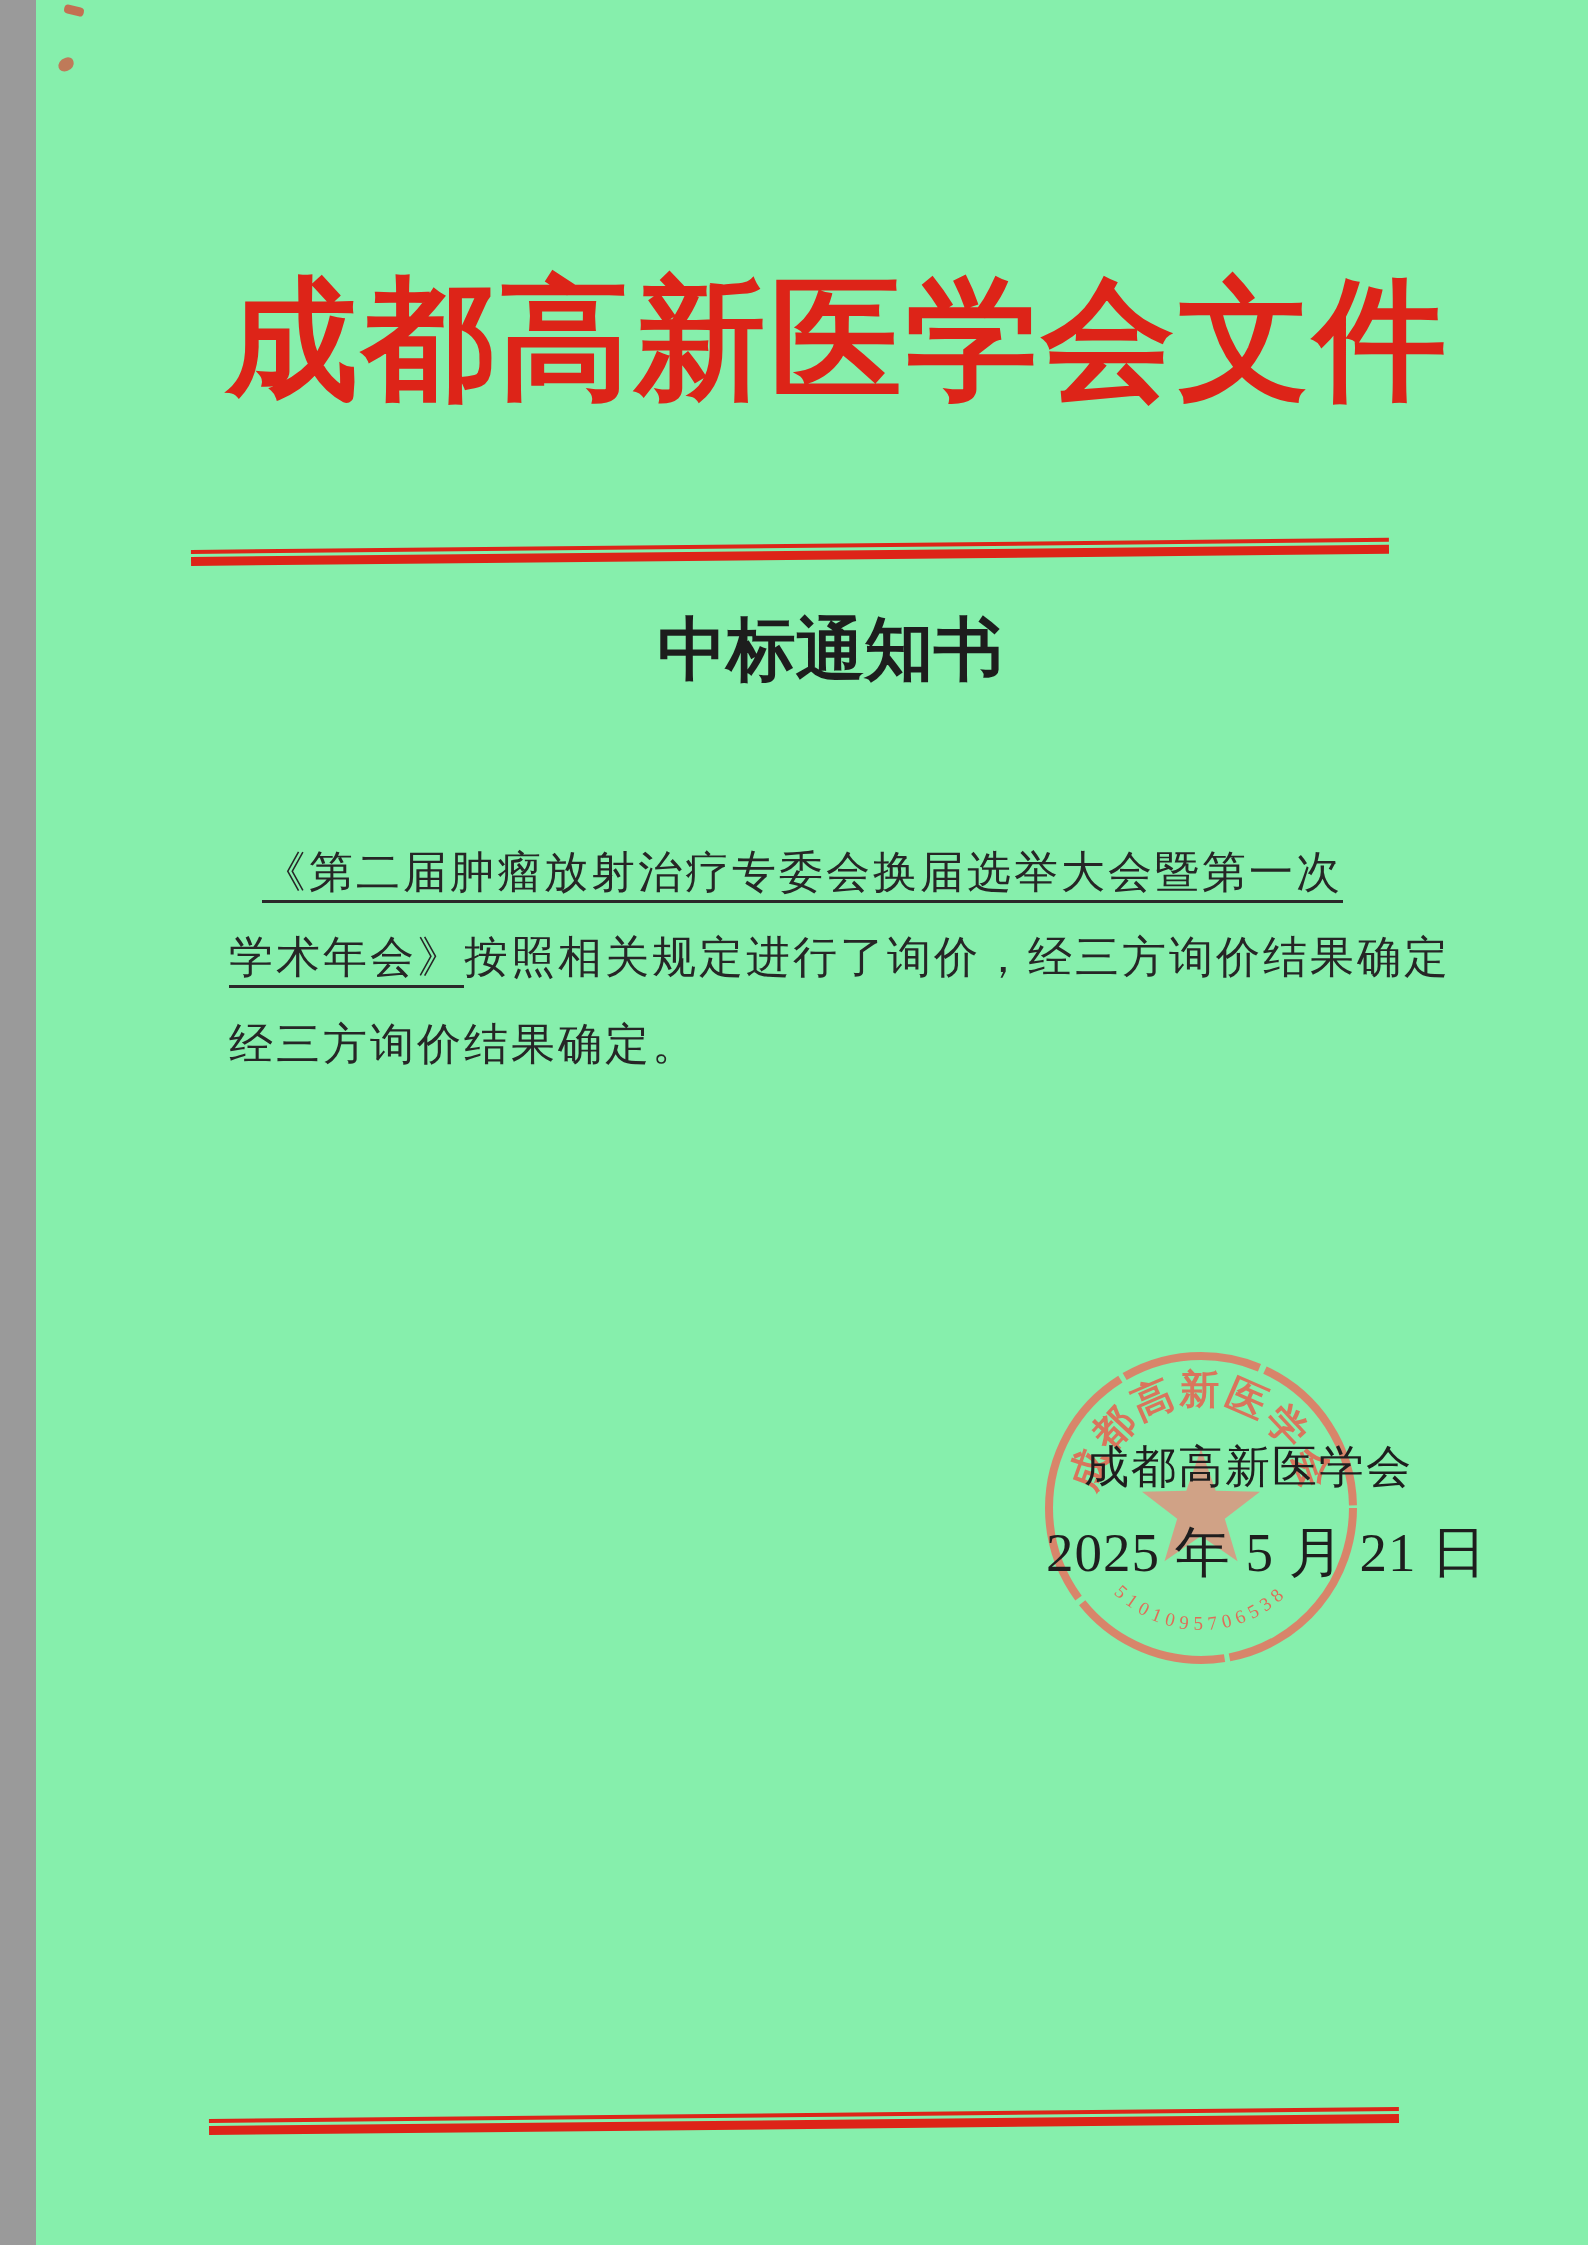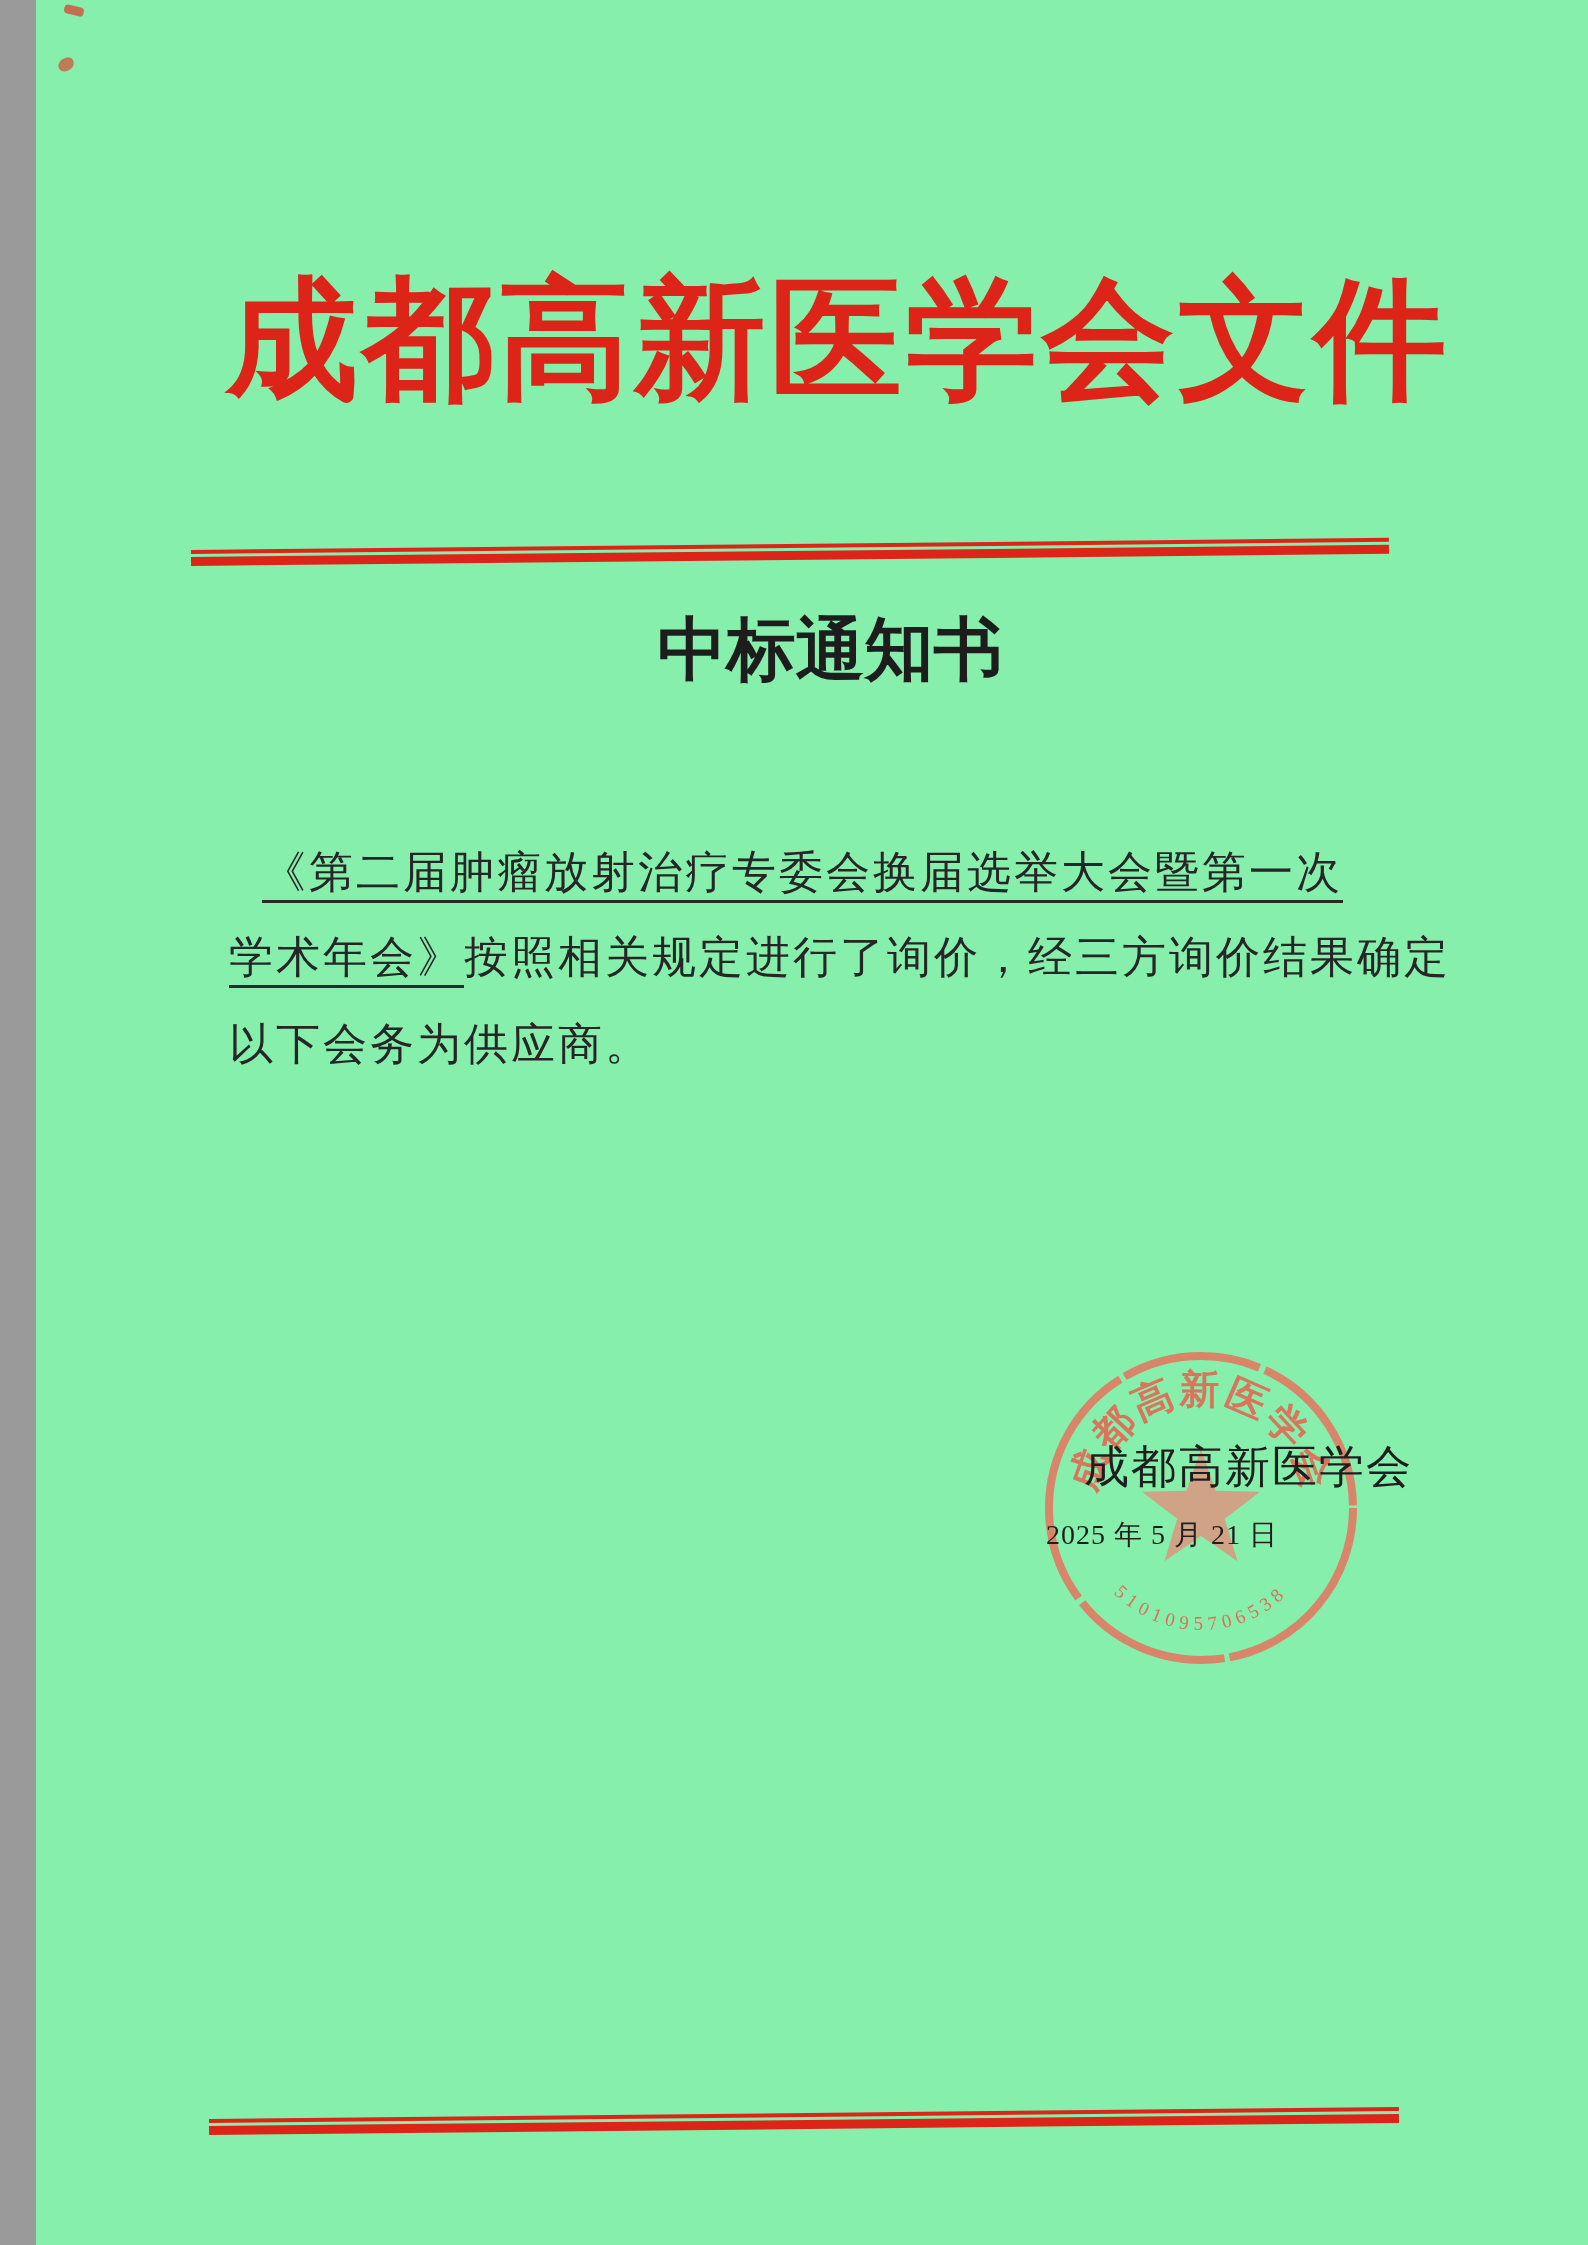--- a/index.html
+++ b/index.html
@@ -50,21 +50,21 @@
   .u{border-bottom:3px solid #2a2a2a;padding-bottom:3px;}
   .supplier{left:193px;top:1200px;font-size:45px;letter-spacing:2px;}
 
   
   .sig-org{
     position:absolute;left:1048px;top:1437px;
     font-size:45px;color:#1e1e1e;letter-spacing:2px;white-space:nowrap;
   }
   .sig-date{
     position:absolute;left:1010px;top:1516px;
-    font-size:28px;color:#1e1e1e;letter-spacing:1px;white-space:nowrap;
+    font-size:55px;color:#1e1e1e;letter-spacing:1px;white-space:nowrap;
   }
 
   
   .seal{position:absolute;left:1005px;top:1348px;width:320px;height:320px;}
   .seal text{font-family:"Liberation Serif","DejaVu Serif",serif;}
 </style>
 </head>
 <body>
 
 <div class="page">
@@ -84,21 +84,21 @@
   <div class="doc-title">中标通知书</div>
 
   <div class="body-line line2">
     <span class="u">学术年会》</span><span>按照相关规定进行了询价，经三方询价结果确定</span>
   </div>
 
   <div class="body-line line1">
     <span class="u">《第二届肿瘤放射治疗专委会换届选举大会暨第一次</span>
   </div>
 
-  <div class="body-line line3">以下会务为供应商。</div>
+  <div class="body-line line3">经三方询价结果确定。</div>
 
 
   <svg class="seal" viewBox="0 0 320 320" xmlns="http://www.w3.org/2000/svg">
     <defs>
       <path id="sealTopArc" d="M 56.6 141.8 A 105 105 0 0 1 263.4 141.8" fill="none"></path>
       <path id="sealBottomArc" d="M 54.3 221 A 122 122 0 0 0 265.7 221" fill="none"></path>
     </defs>
     <circle cx="160" cy="160" r="152" fill="none" stroke="#ec6says"></circle>
     <circle cx="160" cy="160" r="152" fill="none" stroke="#ec6a5a" stroke-width="8" stroke-dasharray="210 5 160 6 250 5 140 6 170 7" opacity="0.8"></circle>
     <polygon points="160,101 174.7,142.8 219,143.8 183.8,170.7 196.5,213.2 160,188 123.5,213.2 136.2,170.7 101,143.8 145.3,142.8" fill="#ef8276" opacity="0.7"></polygon>

